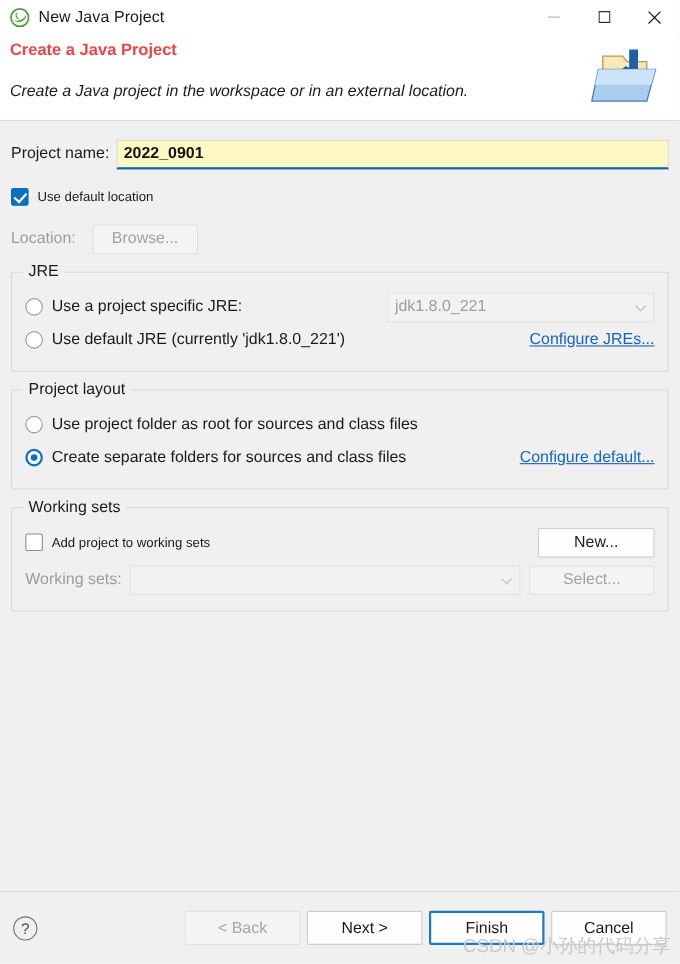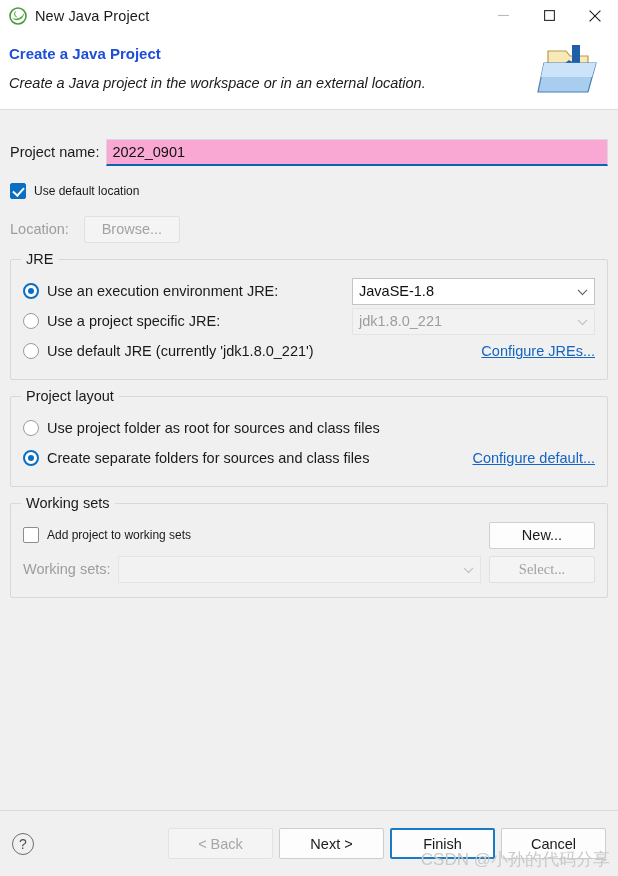--- a/index.html
+++ b/index.html
@@ -55,71 +55,72 @@
   
   .header {
     background: #ffffff;
     flex: 0 0 auto;
     height: 79px;
     position: relative;
     border-bottom: 1px solid #dcdcdc;
   }
   .header-title {
     position: absolute;
-    left: 9px; top: 14px;
+    left: 9px; top: 6px;
     font-size: 15px;
     font-weight: bold;
-    color: #1d4ed8;
+    color: #ef4444;
   }
   .header-sub {
     position: absolute;
     left: 9px; top: 44px;
     font-size: 14.5px;
     color: #1c1c1c;
     font-style: italic;
   }
   .header-icon {
     position: absolute;
     right: 6px; top: 4px;
     width: 76px; height: 66px;
   }
 
   
   .body {
     flex: 1 1 auto;
     position: relative;
     background: #f0f0f0;
-    padding: 12px 10px;
+    padding: 0 10px;
   }
 
   .row { display: flex; align-items: center; }
 
   
   .projname-row {
     margin-top: 16px;
     height: 28px;
   }
   .projname-label {
     font-size: 14.5px;
     color: #1a1a1a;
     margin-right: 7px;
     white-space: nowrap;
   }
   .projname-input {
     flex: 1 1 auto;
     height: 27px;
-    background: #f9a8d4;
+    background: #fef9c3;
     border: 1px solid #d9d9d9;
     border-bottom: 2px solid #0a64b4;
     font-size: 14.5px;
     color: #111111;
     padding: 0 5px;
     line-height: 25px;
     outline: none;
     font-family: "Liberation Sans", sans-serif;
+    font-weight: bold;
   }
 
   
   .cbrow { margin-top: 14px; height: 22px; }
   .checkbox {
     width: 16px; height: 16px;
     border-radius: 2px;
     flex: 0 0 auto;
     margin-right: 8px;
     position: relative;
@@ -351,29 +352,20 @@
     </div>
 
     <div class="row loc-row">
       <span class="loc-label">Location:</span>
       <div class="btn sidebtn disabled">Browse...</div>
     </div>
 
     <div class="group">
       <span class="group-title">JRE</span>
 
-      <div class="row radio-row">
-        <span class="radio on"></span>
-        <span class="radio-label">Use an execution environment JRE:</span>
-        <span class="spacer"></span>
-        <div class="combo" style="width:243px;">
-          <span>JavaSE-1.8</span>
-          <span class="chev"></span>
-        </div>
-      </div>
 
       <div class="row radio-row">
         <span class="radio off"></span>
         <span class="radio-label">Use a project specific JRE:</span>
         <span class="spacer"></span>
         <div class="combo disabled" style="width:243px;">
           <span>jdk1.8.0_221</span>
           <span class="chev"></span>
         </div>
       </div>
@@ -411,21 +403,21 @@
         <span class="spacer"></span>
         <div class="btn" style="width:106px;">New...</div>
       </div>
 
       <div class="row" style="height:30px; margin-top:4px;justify-content:space-between;">
         <span class="loc-label">Working sets:</span>
         <div class="combo disabled" style="flex:1 1 auto;">
           <span></span>
           <span class="chev"></span>
         </div>
-        <div class="btn sidebtn disabled" style="width:106px;font-family:Liberation Serif, serif;">Select...</div>
+        <div class="btn sidebtn disabled" style="width:114px;">Select...</div>
       </div>
     </div>
 
   </div>
 
   <div class="footer">
     <div class="help-icon">?</div>
     <div class="footer-btns">
       <div class="fbtn disabled">&lt; Back</div>
       <div class="fbtn">Next &gt;</div>

